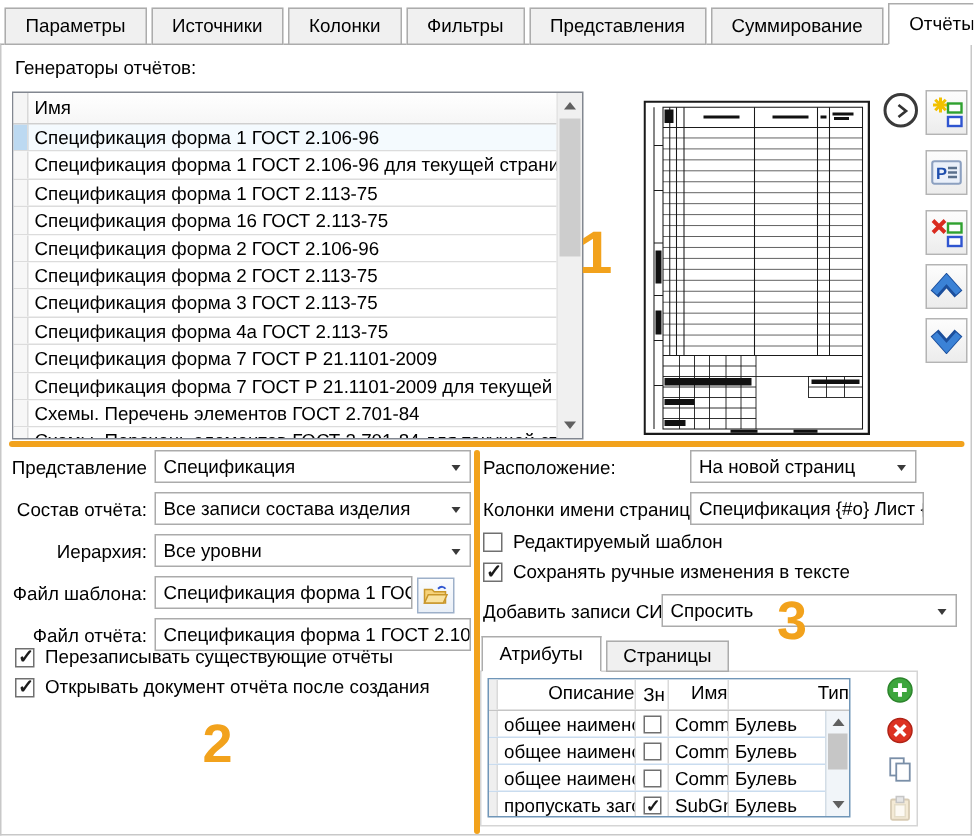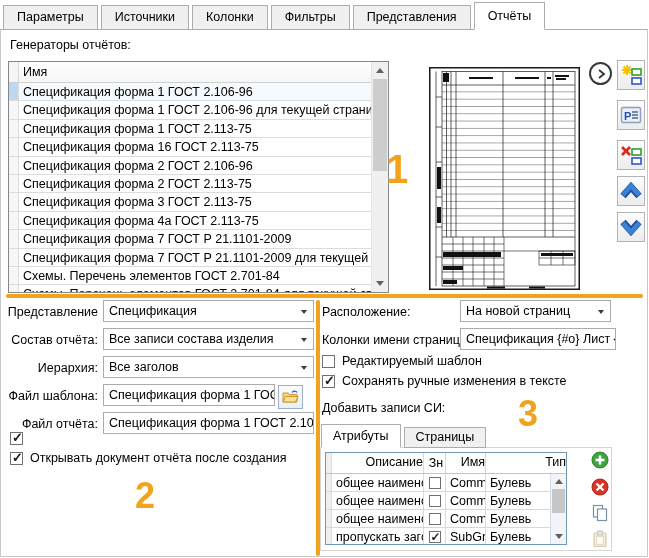--- a/index.html
+++ b/index.html
@@ -100,20 +100,21 @@
 <body>
 
 <div class="window">
 
   <div class="tabbar">
       <div class="tab">Параметры</div>
       <div class="tab">Источники</div>
       <div class="tab">Колонки</div>
       <div class="tab">Фильтры</div>
       <div class="tab">Представления</div>
+      <div class="tab">Суммирование</div>
       <div class="tab active">Отчёты</div>
     </div>
   <div class="panel"></div>
 
   <div class="gen-label">Генераторы отчётов:</div>
 
   <div class="listbox">
     <div class="lb-header">
       <span class="corner"></span>
       <span class="htext">Имя</span>
@@ -305,40 +306,41 @@
     <span>Спецификация</span>
     <span class="combo-arrow"></span>
   </div>
   <div class="llabel" style="top:329px">Состав отчёта:</div>
   <div class="combo" style="left:103px;top:328px;width:211px">
     <span>Все записи состава изделия</span>
     <span class="combo-arrow"></span>
   </div>
   <div class="llabel" style="top:357px">Иерархия:</div>
   <div class="combo" style="left:103px;top:356px;width:211px">
-    <span>Все заголов</span>
+    <span>Все уровни</span>
     <span class="combo-arrow"></span>
   </div>
   <div class="llabel" style="top:385px">Файл шаблона:</div>
   <div class="tinput" style="left:103px;top:384px;width:172px">
     <span>Спецификация форма 1 ГОСТ</span>
   </div>
   <div class="folder-btn">
     <svg width="17" height="14" viewBox="0 0 17 14">
       <path d="M1 3 L6 3 L7.5 4.5 L15 4.5 L15 12 L1 12 Z" fill="#F6D27A" stroke="#C9972B" stroke-width="1"></path>
       <path d="M3.5 6.5 L16 6.5 L13.5 12 L1 12 Z" fill="#F9E2A0" stroke="#C9972B" stroke-width="1"></path>
       <path d="M10 2.5 C 12 0.5, 14 1, 15 2.5" fill="none" stroke="#2F55D0" stroke-width="1.2"></path>
     </svg>
   </div>
   <div class="llabel" style="top:413px">Файл отчёта:</div>
   <div class="tinput" style="left:103px;top:412px;width:211px">
     <span>Спецификация форма 1 ГОСТ 2.106</span>
   </div>
   <div class="checkrow" style="left:10px;top:430px">
     <span class="cb checked"></span>
+    <span class="cb-label">Перезаписывать существующие отчёты</span>
   </div>
   <div class="checkrow" style="left:10px;top:450px">
     <span class="cb checked"></span>
     <span class="cb-label">Открывать документ отчёта после создания</span>
   </div>
 
   <div class="rlabel" style="left:322px;top:301px">Расположение:</div>
   <div class="combo" style="left:460px;top:300px;width:151px">
     <span>На новой страниц</span>
     <span class="combo-arrow"></span>
@@ -349,20 +351,24 @@
   </div>
   <div class="checkrow" style="left:322px;top:373px">
     <span class="cb checked"></span>
     <span class="cb-label">Сохранять ручные изменения в тексте</span>
   </div>
   <div class="checkrow" style="left:322px;top:353px">
     <span class="cb"></span>
     <span class="cb-label">Редактируемый шаблон</span>
   </div>
   <div class="rlabel" style="left:322px;top:397px">Добавить записи СИ:</div>
+  <div class="combo" style="left:441px;top:396px;width:197px">
+    <span>Спросить</span>
+    <span class="combo-arrow"></span>
+  </div>
 
   <div class="stabbar">
       <div class="stab active">Атрибуты</div>
       <div class="stab">Страницы</div>
     </div>
   <div class="groupbox"></div>
   <div class="attr-table">
     <div class="thead">
       <span class="t-rowhdr"></span>
       <span class="th c-desc">Описание</span>

